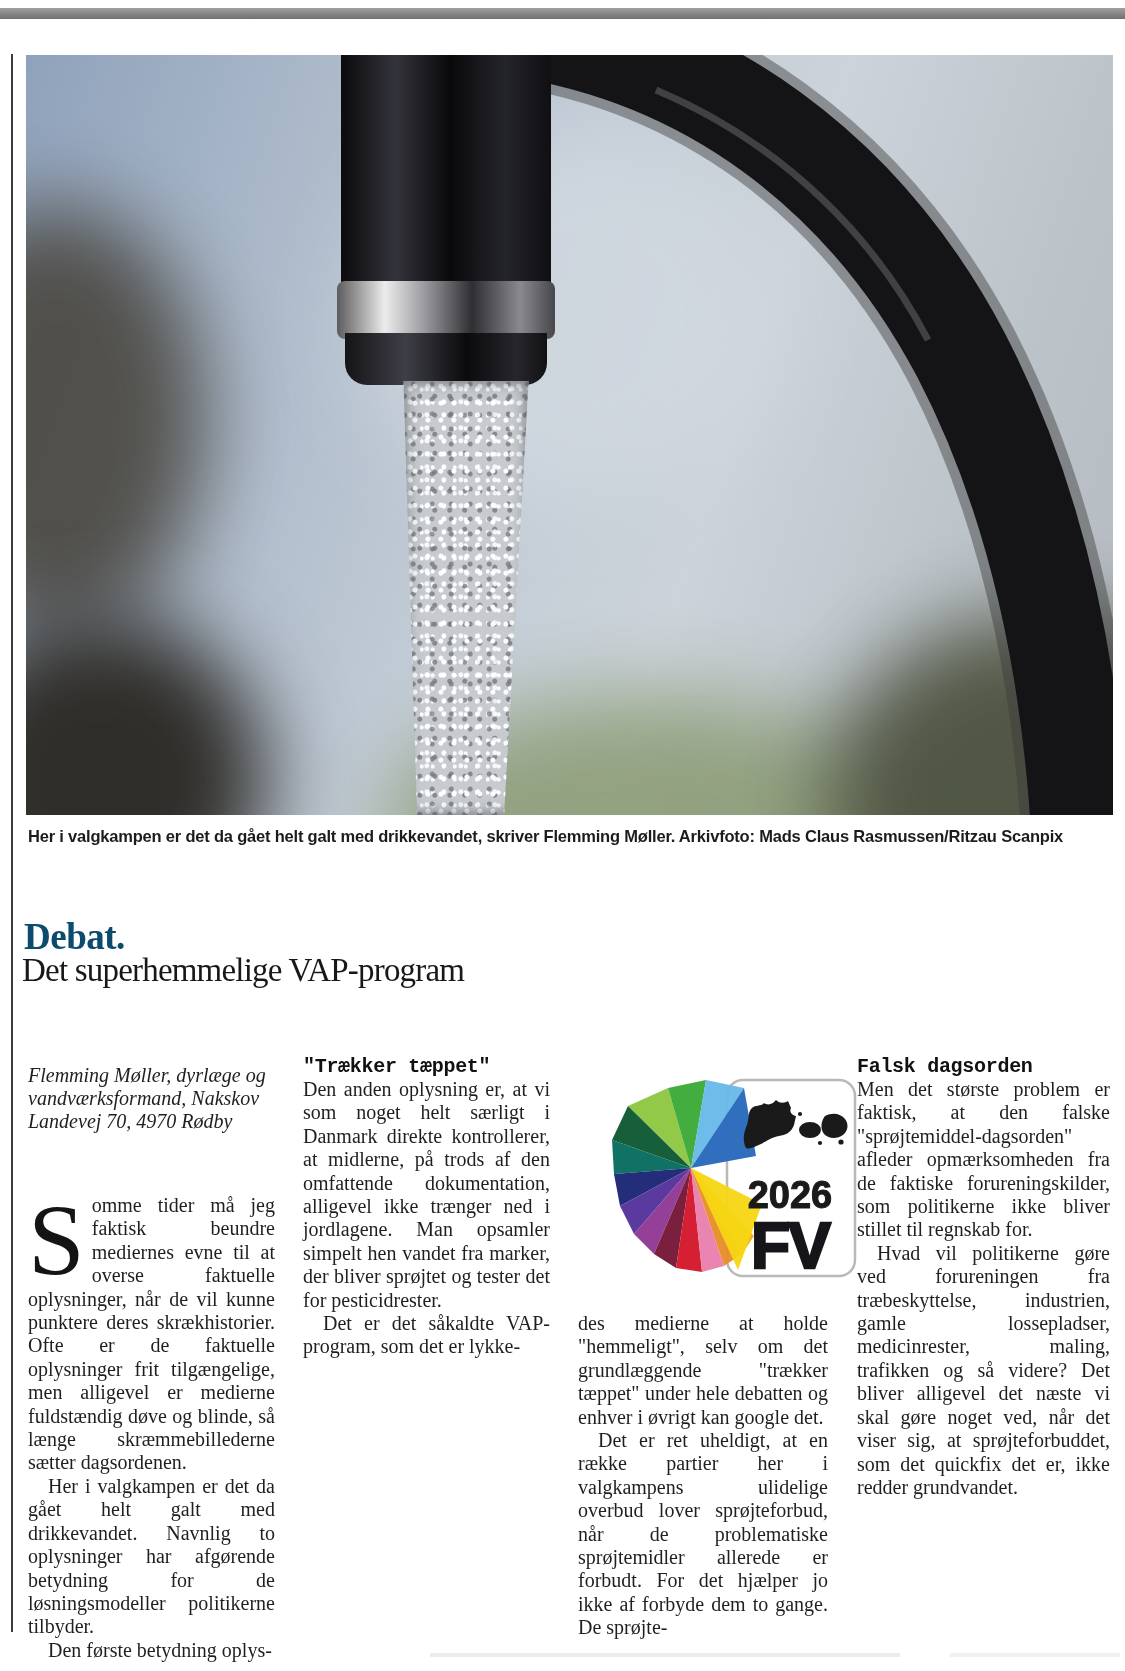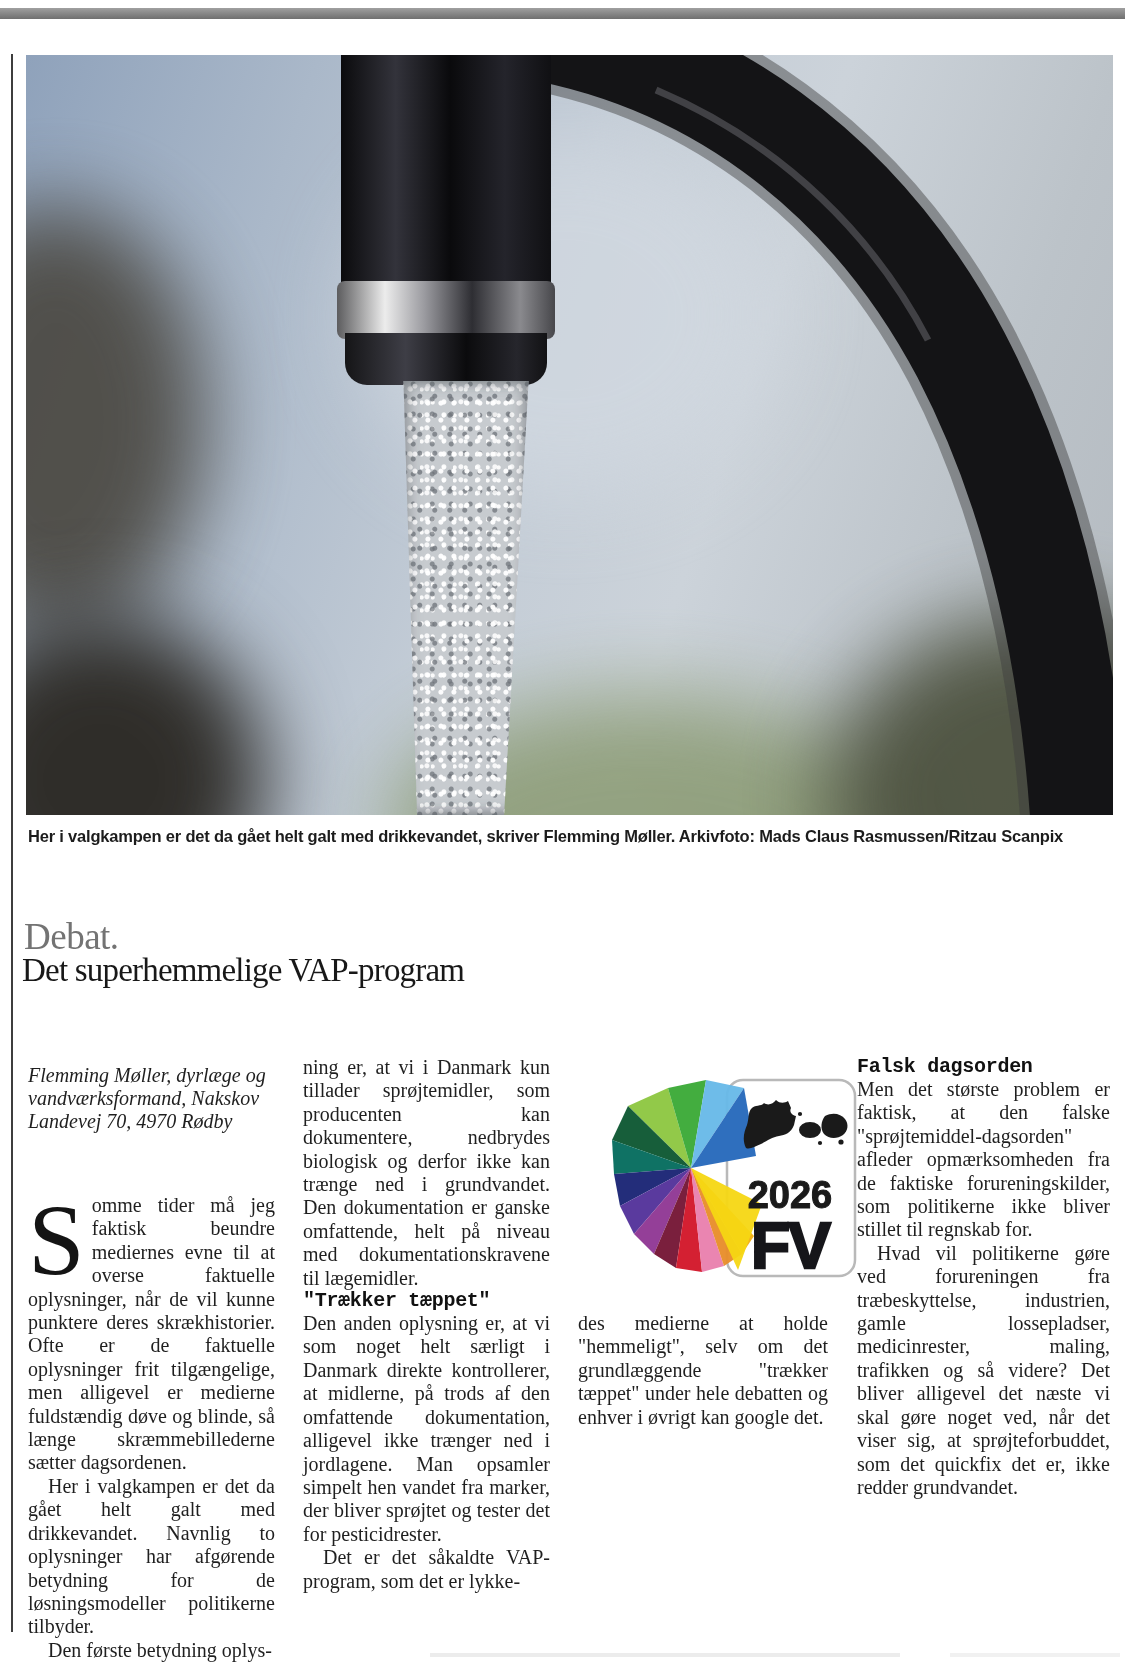--- a/index.html
+++ b/index.html
@@ -38,21 +38,21 @@
            radial-gradient(circle at 80% 20%,rgba(100,105,112,.65) 0 2px,transparent 3px),
            radial-gradient(circle at 15% 65%,rgba(255,255,255,.9) 0 1.6px,transparent 2.6px);
          background-size:13px 17px,17px 13px,15px 19px,19px 15px,11px 13px;
          box-shadow:inset 10px 0 14px rgba(90,95,100,.55), inset -10px 0 14px rgba(90,95,100,.55);}
 
   
   .caption{position:absolute;left:28px;top:827px;width:1090px;white-space:nowrap;
            font-family:"Liberation Sans",sans-serif;font-weight:700;font-size:16.5px;
            letter-spacing:-0.2px;color:#1c1c1c;}
   .kicker{position:absolute;left:24px;top:915px;font-family:"Liberation Serif",serif;
-          font-weight:400;font-size:37px;color:#737373;letter-spacing:-0.5px;}
+          font-weight:700;font-size:37px;color:#0c4a6e;letter-spacing:-0.5px;}
   .headline{position:absolute;left:22px;top:952px;width:1000px;font-family:"Liberation Serif",serif;
           font-weight:400;font-size:33px;color:#181818;letter-spacing:-0.8px;}
   .byline{position:absolute;left:28px;top:1064px;width:252px;font-style:italic;
           font-size:20px;line-height:23px;color:#1f1f1f;}
 
   .bodytext{position:absolute;font-size:20px;line-height:23.4px;color:#1f1f1f;text-align:justify;}
   .bodytext p{margin:0;}
   .bodytext p.ind{text-indent:20px;}
   .col1{left:28px;top:1194px;width:247px;}
   .col2{left:303px;top:1056px;width:247px;}
@@ -101,21 +101,20 @@
 
   <div class="byline">Flemming Møller, dyrlæge og vandværksformand, Nakskov Landevej 70, 4970 Rødby</div>
 
   <div class="bodytext col1">
     <p><span class="dropcap">S</span><span>omme tider må jeg faktisk beundre mediernes evne til at overse faktuelle oplysninger, når de vil kunne punktere deres skrækhistorier. Ofte er de faktuelle oplysninger frit tilgængelige, men alligevel er medierne fuldstændig døve og blinde, så længe skræmmebillederne sætter dagsordenen.</span></p>
     <p class="ind">Her i valgkampen er det da gået helt galt med drikkevandet. Navnlig to oplysninger har afgørende betydning for de løsningsmodeller politikerne tilbyder.</p>
     <p class="ind">Den første betydning oplys-</p>
   </div>
 
   <div class="bodytext col2">
-    <p>ning er, at vi i Danmark kun tillader sprøjtemidler, som producenten kan dokumentere, nedbrydes biologisk og derfor ikke kan trænge ned i grundvandet. Den dokumentation er ganske omfattende, helt på niveau med dokumentationskravene til lægemidler.</p>
     <p class="subhead">"Trækker tæppet"</p>
     <p>Den anden oplysning er, at vi som noget helt særligt i Danmark direkte kontrollerer, at midlerne, på trods af den omfattende dokumentation, alligevel ikke trænger ned i jordlagene. Man opsamler simpelt hen vandet fra marker, der bliver sprøjtet og tester det for pesticidrester.</p>
     <p class="ind">Det er det såkaldte VAP-program, som det er lykke-</p>
   </div>
 
   <div class="fvlogo">
     <svg width="272" height="234" viewBox="0 0 272 234">
       <rect x="133" y="24" width="128" height="196" rx="16" fill="#ffffff" stroke="#b9b9b9" stroke-width="2.5"></rect>
 
       <g>
@@ -144,20 +143,21 @@
         <circle cx="226" cy="87" r="2.1"></circle>
         <circle cx="206" cy="58" r="2.1"></circle>
       </g>
       <text x="196" y="152" text-anchor="middle" font-family="Liberation Sans, sans-serif" font-size="38" font-weight="700" fill="#1a1a1a" stroke="#1a1a1a" stroke-width="1">2026</text>
       <text x="196" y="212" text-anchor="middle" font-family="Liberation Sans, sans-serif" font-size="64" font-weight="700" fill="#16161a" stroke="#16161a" stroke-width="2.5" letter-spacing="-2">FV</text>
     </svg>
   </div>
 
   <div class="bodytext col3">
     <p>des medierne at holde "hemmeligt", selv om det grundlæggende "trækker tæppet" under hele debatten og enhver i øvrigt kan google det.</p>
+    <p class="ind">Det er ret uheldigt, at en række partier her i valgkampens ulidelige overbud lover sprøjteforbud, når de problematiske sprøjtemidler allerede er forbudt. For det hjælper jo ikke af forbyde dem to gange. De sprøjte-</p>
   </div>
 
   <div class="bodytext col4">
     <p class="subhead">Falsk dagsorden</p>
     <p>Men det største problem er faktisk, at den falske "sprøjtemiddel-dagsorden" afleder opmærksomheden fra de faktiske forureningskilder, som politikerne ikke bliver stillet til regnskab for.</p>
     <p class="ind">Hvad vil politikerne gøre ved forureningen fra træbeskyttelse, industrien, gamle lossepladser, medicinrester, maling, trafikken og så videre? Det bliver alligevel det næste vi skal gøre noget ved, når det viser sig, at sprøjteforbuddet, som det quickfix det er, ikke redder grundvandet.</p>
   </div>
 
   <div class="artifact" style="left:430px;top:1653px;width:470px;"></div>
   <div class="artifact" style="left:950px;top:1653px;width:170px;background:#f1f1f1;"></div>

